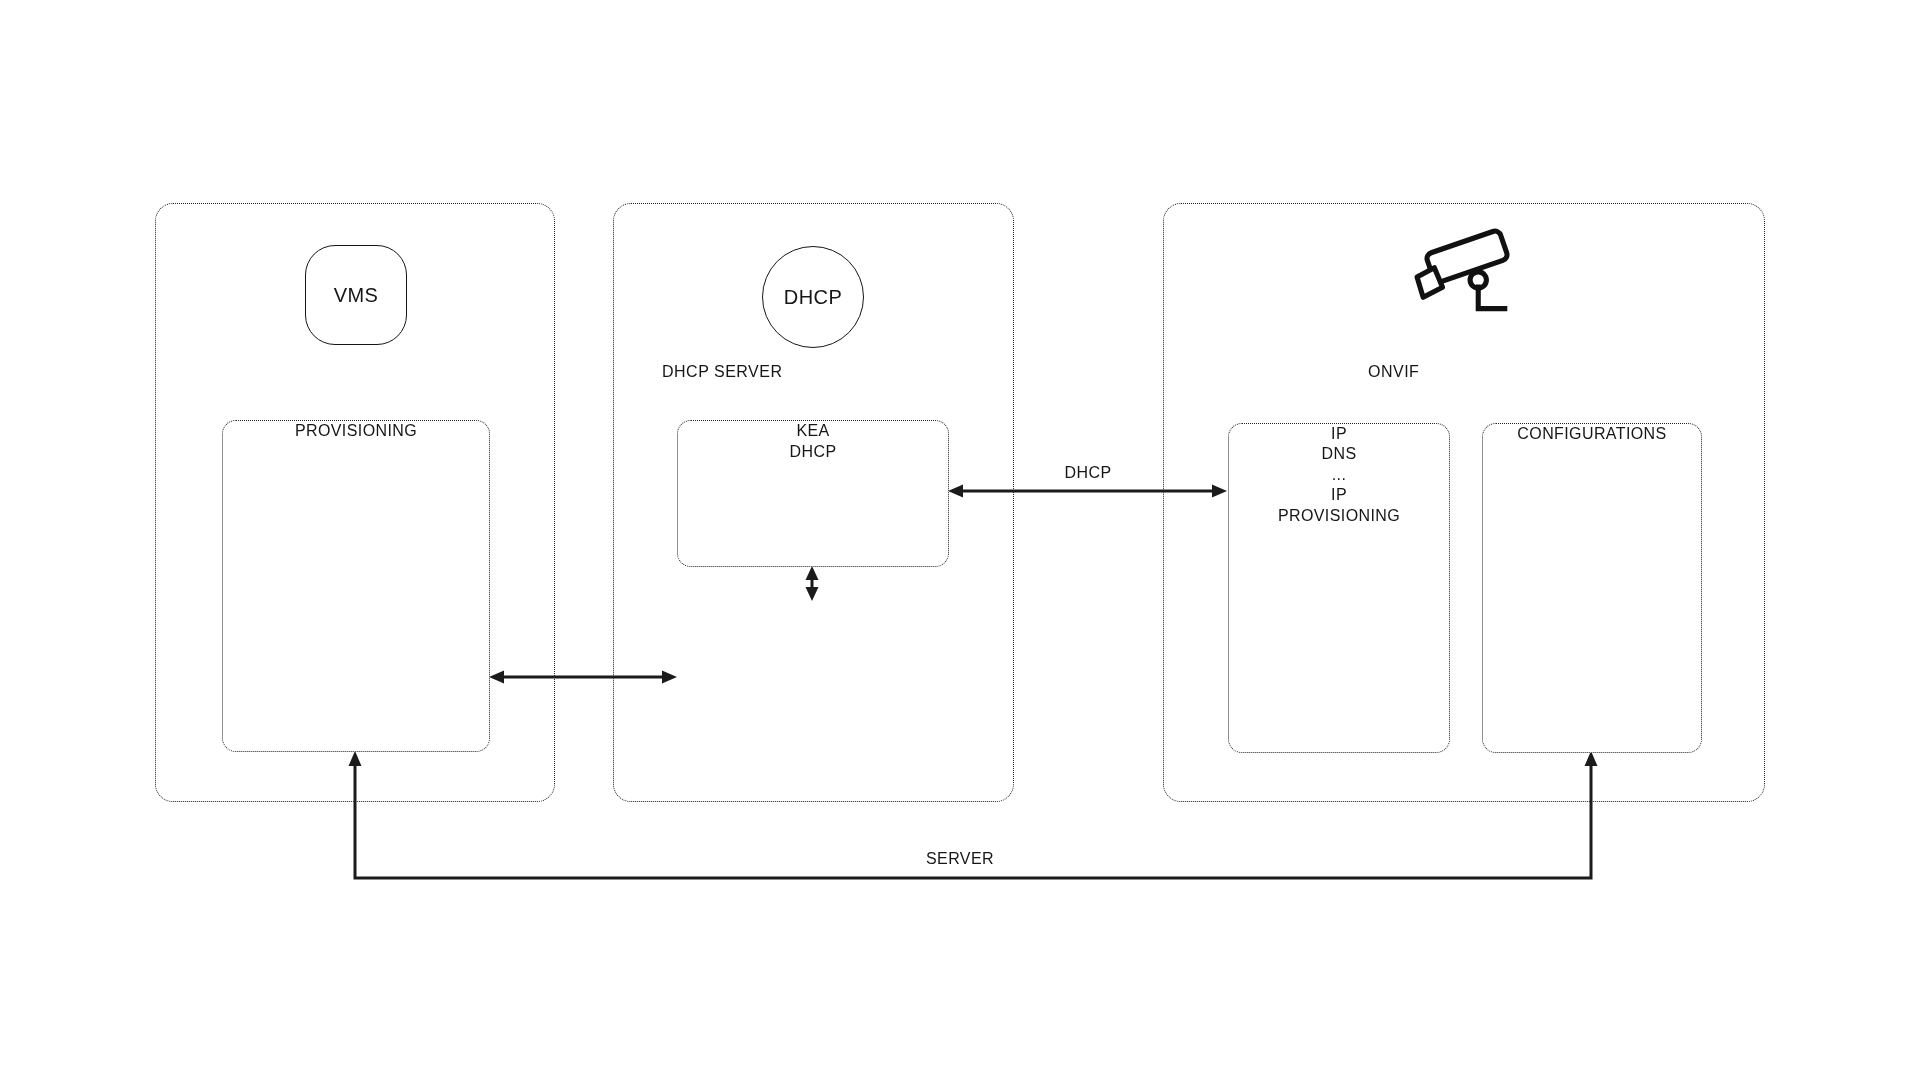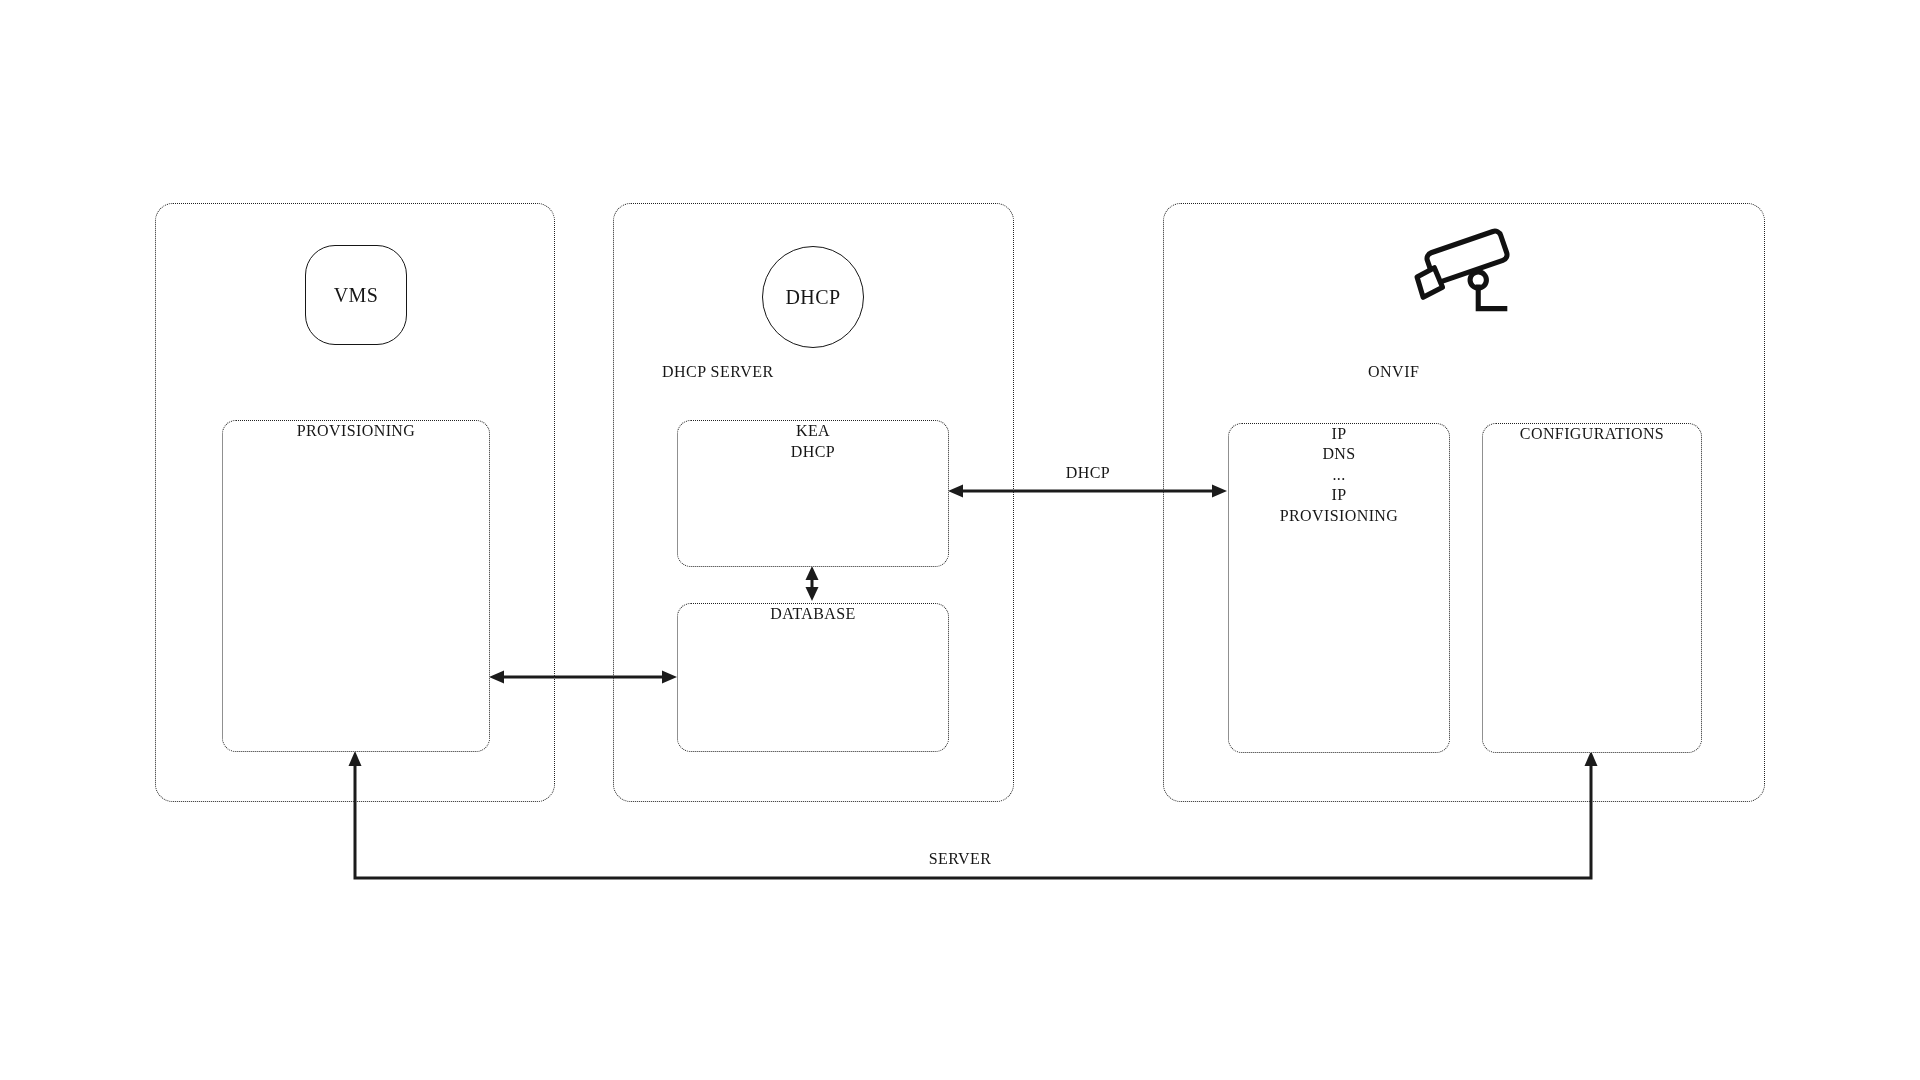--- a/index.html
+++ b/index.html
@@ -1,18 +1,18 @@
 <!DOCTYPE html>
 <html><head>
 <meta charset="utf-8">
 <style>
   html,body{margin:0;padding:0;background:#ffffff;}
   body{width:1920px;height:1080px;overflow:hidden;
        font-family:"Liberation Sans",sans-serif;color:#161616;}
-  .canvas{position:relative;width:1920px;height:1080px;background:#ffffff;font-family:Liberation Serif, serif;}
+  .canvas{position:relative;width:1920px;height:1080px;background:#ffffff;}
 
   
   .zone{position:absolute;border:1.5px dotted #222;border-radius:18px;background:transparent;}
   #vms-zone{left:155px;top:203px;width:398px;height:597px;}
   #dhcp-zone{left:613px;top:203px;width:399px;height:597px;}
   #cam-zone{left:1163px;top:203px;width:600px;height:597px;}
 
   
   .node{position:absolute;border:1.5px dotted #222;border-radius:14px;
         display:flex;flex-direction:column;align-items:center;justify-content:flex-start;
@@ -78,23 +78,20 @@
 
   <div class="zone" id="dhcp-zone"></div>
   <div class="badge" id="dhcp-badge">
     <span>DHCP</span>
   </div>
   <div class="caption" id="dhcp-caption">DHCP SERVER</div>
   <div class="node" id="kea-node">
     <div>KEA</div>
     <div>DHCP</div>
   </div>
-  <div class="node" id="db-node">
-    <span>DATABASE</span>
-  </div>
 
   <div class="zone" id="cam-zone"></div>
   <svg id="cam-icon" viewBox="0 0 104 100">
     <g stroke="currentColor" stroke-width="5">
       <circle cx="64" cy="51" r="8" fill="none"></circle>
       <rect x="15" y="13" width="76" height="30" rx="6" fill="#ffffff" transform="rotate(-19 53 28)" stroke-linejoin="round"></rect>
       <polygon points="4,48 21,39 29,58 10,68" fill="#ffffff" stroke-linejoin="round"></polygon>
       <path d="M64,58 L64,79 L90,79" fill="none" stroke-linecap="square"></path>
     </g>
   </svg>

